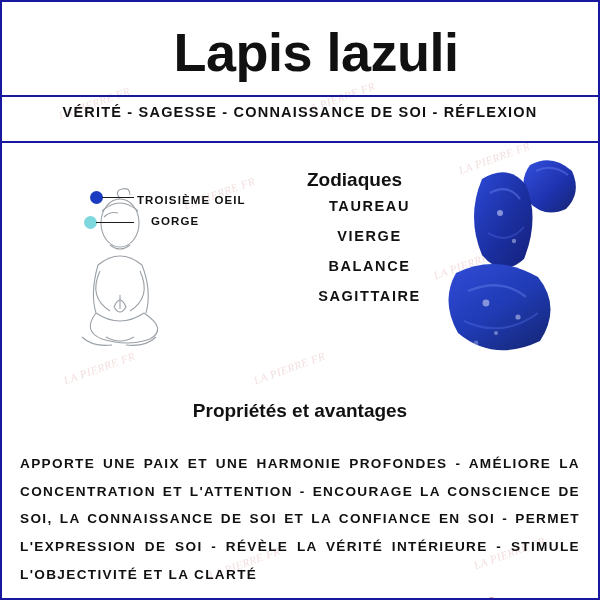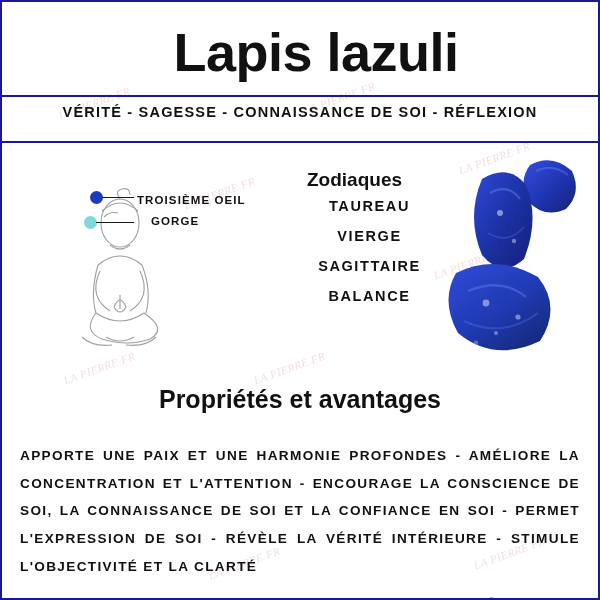--- a/index.html
+++ b/index.html
@@ -155,24 +155,24 @@
   .stones {
     position: absolute;
     right: 12px;
     top: 10px;
     width: 160px;
     height: 220px;
   }
   
   .h-props {
     text-align: center;
-    font-size: 25px;
-    font-weight: bold;
-    color: #111111;
-    margin-top: 2px;
+    font-size: 19px;
+    font-weight: bold;
+    color: #111111;
+    margin-top: 17px;
   }
   .props-body {
     margin: 28px 18px 0 18px;
     font-size: 13.6px;
     font-weight: bold;
     letter-spacing: 1.35px;
     line-height: 2.05;
     color: #111111;
     text-align: justify;
     text-align-last: left;
@@ -247,22 +247,22 @@
       <div class="chakra-dot dot-third"></div>
       <div class="chakra-dot dot-gorge"></div>
       <div class="lead lead1"></div>
       <div class="lead lead2"></div>
       <div class="chakra-label lbl-third">TROISIÈME OEIL</div>
       <div class="chakra-label lbl-gorge">GORGE</div>
 
       <div class="zodiac-list">
         <div>TAUREAU</div>
         <div>VIERGE</div>
+        <div>BALANCE</div>
         <div>SAGITTAIRE</div>
-        <div>BALANCE</div>
       </div>
 
       <div class="stones">
         <svg width="160" height="220" viewBox="0 0 160 220">
           <defs>
             <linearGradient id="g1" x1="0" y1="0" x2="1" y2="1">
               <stop offset="0%" stop-color="#2c49d8"></stop>
               <stop offset="55%" stop-color="#1b2fa0"></stop>
               <stop offset="100%" stop-color="#14207a"></stop>
             </linearGradient>

